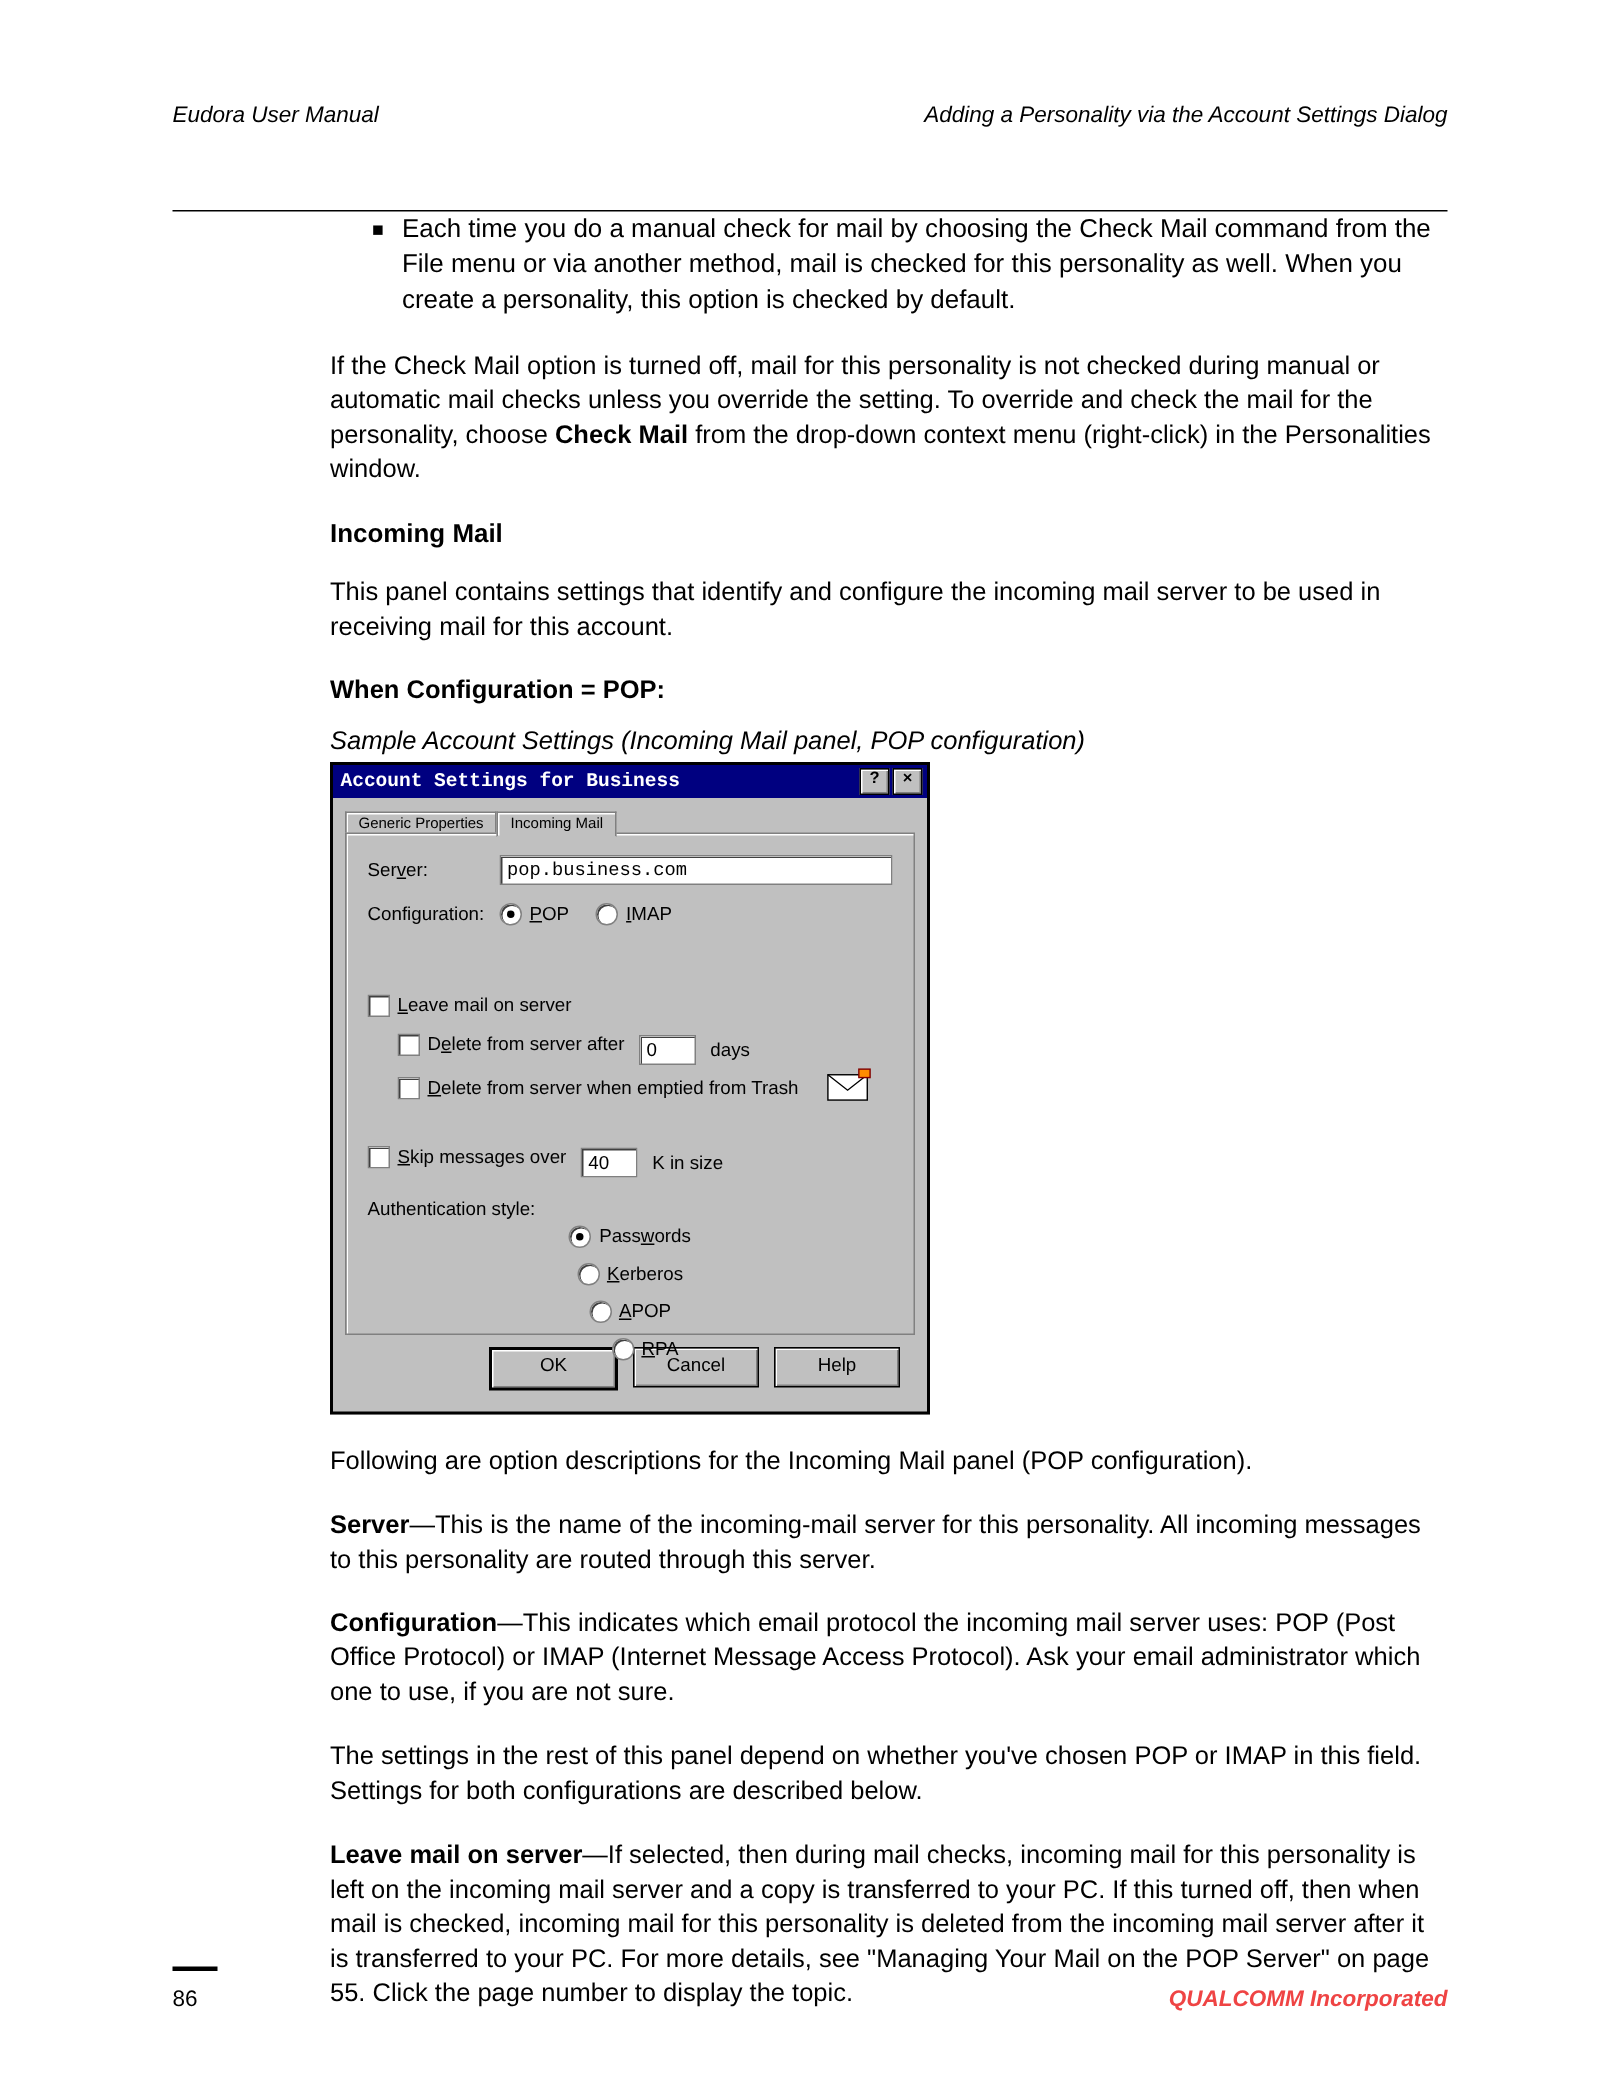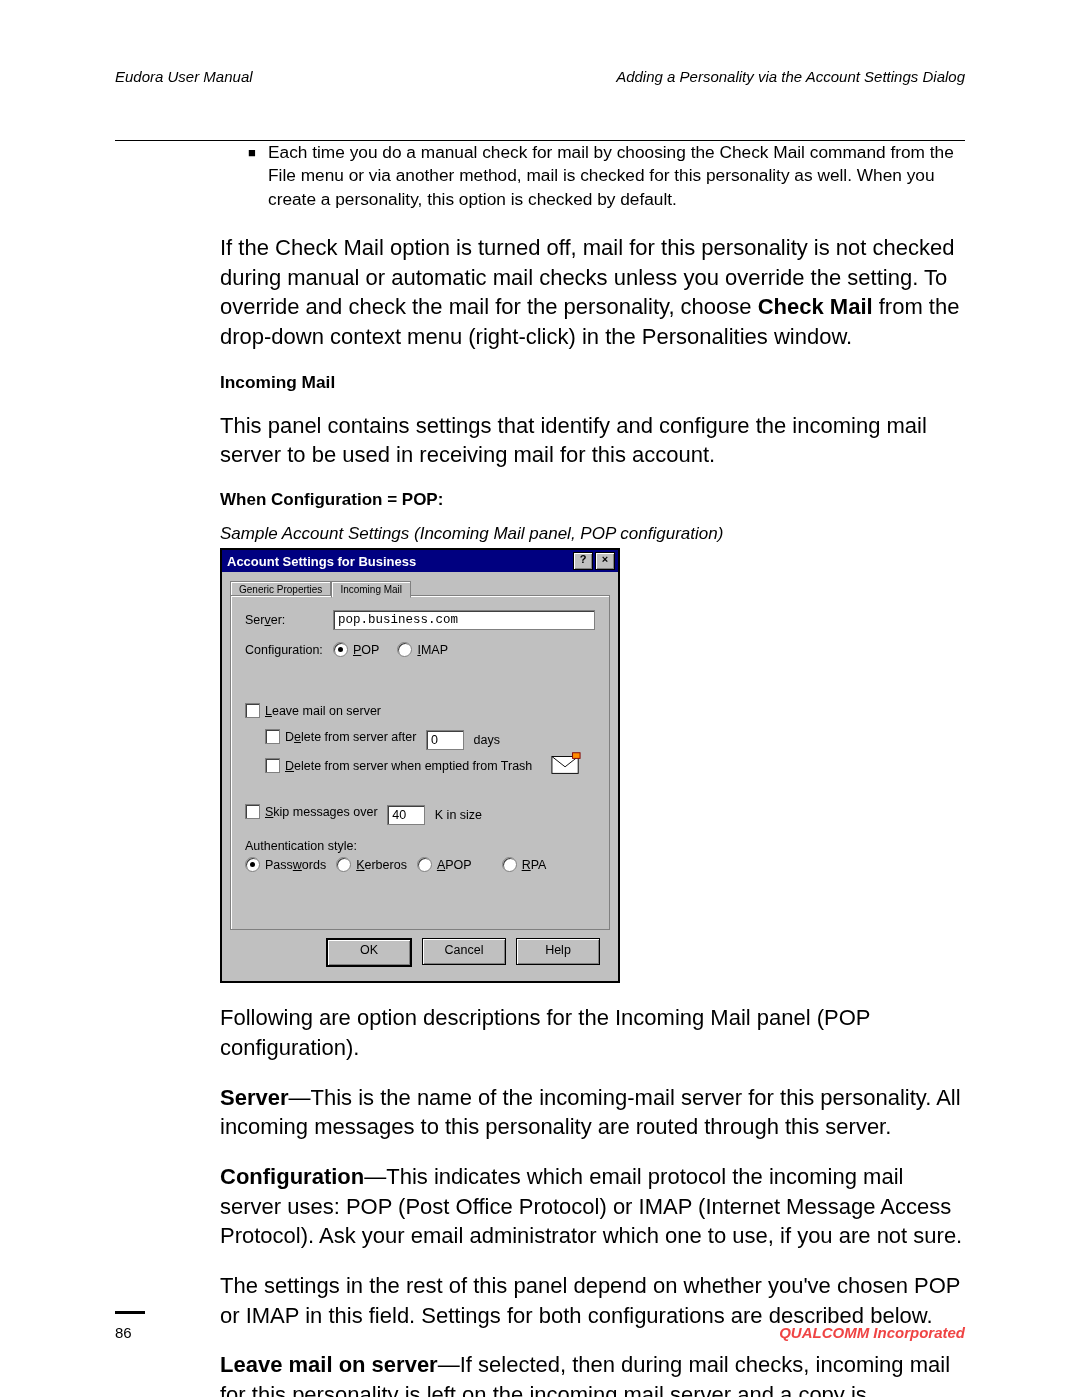--- a/index.html
+++ b/index.html
@@ -38,21 +38,21 @@
     font-size: 17.3px;
     line-height: 1.35;
   }
   .bullet-marker {
     width: 20px;
     flex: none;
     font-size: 13px;
     line-height: 24px;
   }
   .para {
-    font-size: 22px;
+    font-size: 17px;
     line-height: 1.35;
     margin: 0 0 20px 0;
   }
   .bold-inline { font-weight: bold; }
   .section-heading {
     font-weight: bold;
     font-size: 17.3px;
     margin: 4px 0 18px 0;
   }
   .sub-heading {
@@ -80,21 +80,21 @@
   }
   .titlebar {
     background: #000080;
     color: #ffffff;
     display: flex;
     align-items: center;
     padding: 2px 3px 2px 5px;
     font-weight: bold;
     font-size: 13px;
   }
-  .titlebar-text { flex: 1; }
+  .titlebar-text { flex: 1; font-family: Liberation Mono, monospace; }
   .titlebar-buttons { display: flex; gap: 2px; }
   .tb-btn {
     width: 18px; height: 16px;
     background: #c0c0c0;
     border: 1px solid #000;
     box-shadow: inset 1px 1px 0 #fff, inset -1px -1px 0 #808080;
     color: #000;
     font-size: 11px;
     font-weight: bold;
     text-align: center;
@@ -177,21 +177,21 @@
   }
   .mail-icon {
     position: absolute;
     right: 28px;
     top: 155px;
     width: 30px; height: 26px;
   }
   .mail-icon svg { width: 100%; height: 100%; }
   .tab-panel { position: relative; }
   .section-gap { height: 14px; }
-  .auth-row { display: flex; gap: 10px; align-items: center; font-size: 12.5px; margin-top: 4px;}
+  .auth-row { display: flex; gap: 10px; align-items: center; font-size: 12.5px; margin-top: 4px; flex-direction: column;}
   .indent1 { margin-left: 20px; }
   .button-row {
     display: flex;
     justify-content: flex-end;
     gap: 10px;
     padding: 8px 10px 4px 10px;
   }
   .win-btn {
     width: 82px; height: 25px;
     background: #c0c0c0;

